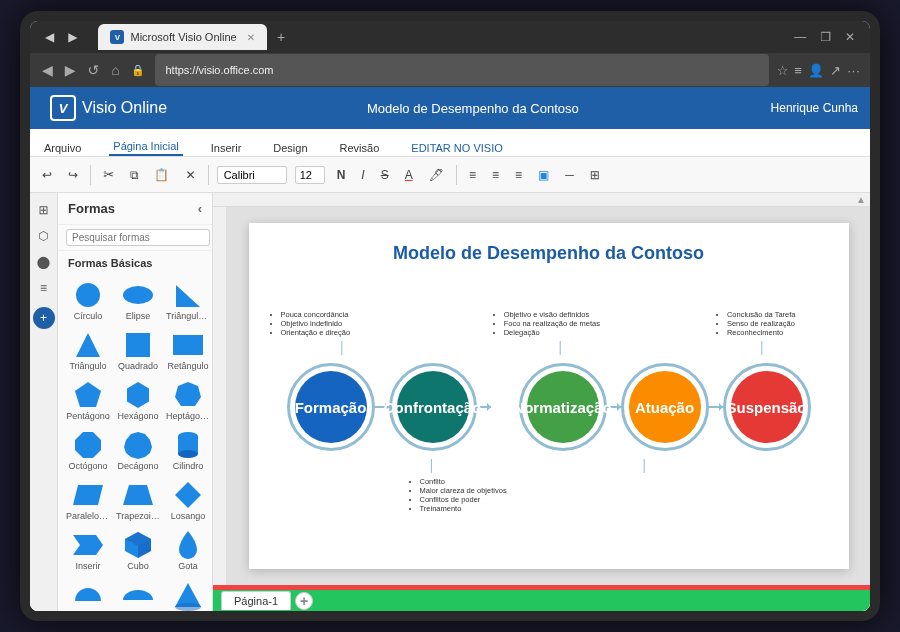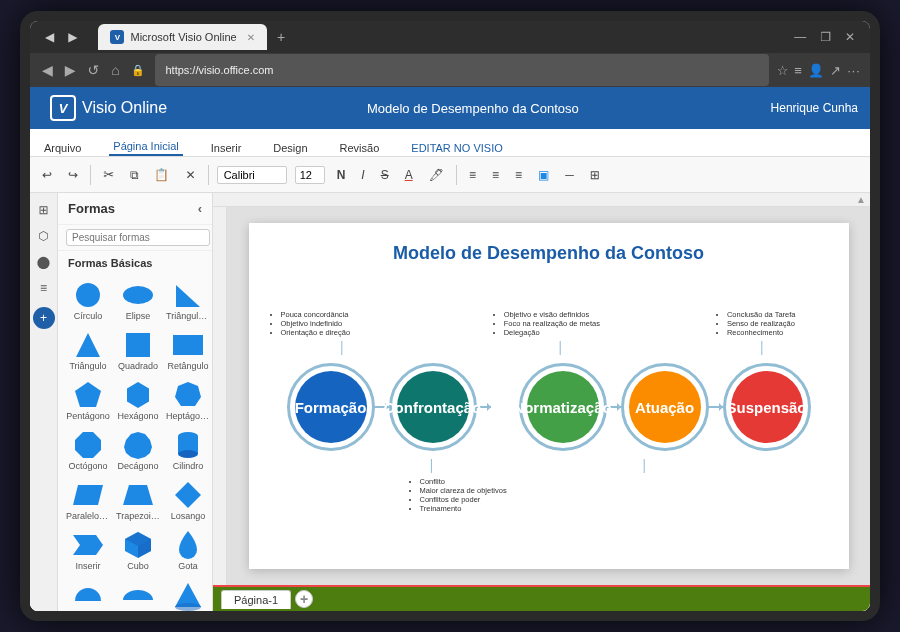--- a/index.html
+++ b/index.html
@@ -474,22 +474,22 @@
     }
     .bottom-label-group ul {
       list-style: disc;
       padding-left: 10px;
     }
     .label-empty { flex: 1; }
 
     
     .page-tabs {
       height: 26px;
-      background: #4d7c0f;
-      border-top: 2px solid #ef4444;
+      background: #22c55e;
+      border-top: 5px solid #ef4444;
       display: flex;
       align-items: center;
       padding: 0 8px;
       gap: 4px;
     }
     .page-tab {
       background: white;
       border: 1px solid #ccc;
       border-bottom: none;
       padding: 3px 12px;

